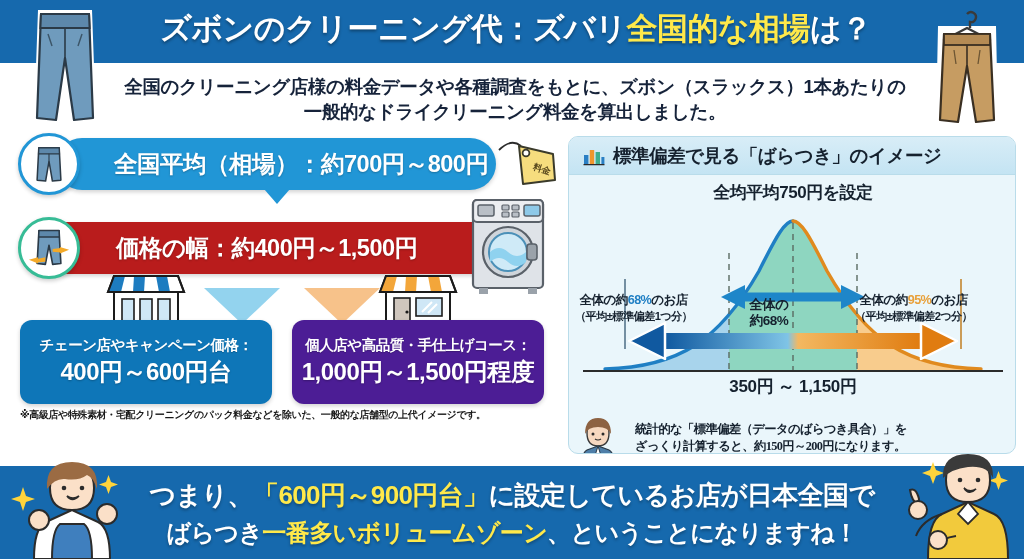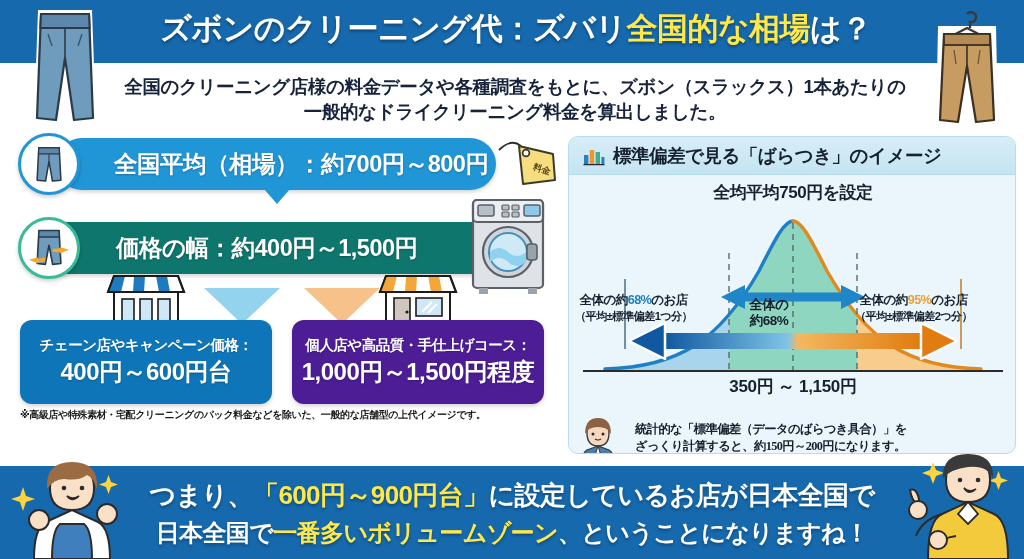--- a/index.html
+++ b/index.html
@@ -55,21 +55,21 @@
   }
 
   
   .pill {
     position: absolute; height: 52px;
     border-radius: 26px;
     display: flex; align-items: center;
     box-shadow: 0 2px 4px rgba(0,0,0,0.18);
   }
   .pill-blue  { left: 42px; top: 2px;  width: 440px; background: #2196d6; }
-  .pill-green { left: 42px; top: 86px; width: 440px; background: #0f766e; border-radius: 8px; }
+  .pill-green { left: 42px; top: 86px; width: 440px; background: #b91c1c; border-radius: 8px; }
   .pill-text {
     color: #ffffff; font-weight: bold; white-space: nowrap;
     padding-left: 58px; letter-spacing: -0.5px;
     text-shadow: 0 1px 2px rgba(0,0,0,0.25);
   }
   .pill-blue .pill-text  { font-size: 23.5px; }
   .pill-green .pill-text { font-size: 23.5px; padding-left: 60px; }
 
   .pill-icon {
     position: absolute; width: 62px; height: 62px;
@@ -486,16 +486,16 @@
     <path d="M84 62 L74 74 L84 84 L94 74 Z" fill="#ffffff" stroke="#2b2b2b" stroke-width="1.8"></path>
     <path d="M58 74 q-20 6 -26 22" fill="none" stroke="#2b2b2b" stroke-width="2"></path>
     <path d="M34 64 q-6 -2 -8 -14 q6 -3 9 9 Z" fill="#fbe0c8" stroke="#2b2b2b" stroke-width="2"></path>
     <circle cx="34" cy="70" r="9" fill="#fbe0c8" stroke="#2b2b2b" stroke-width="2"></circle>
     <path d="M72 96 q-14 2 -22 10" fill="none" stroke="#2b2b2b" stroke-width="2"></path>
     <circle cx="54" cy="100" r="9" fill="#fbe0c8" stroke="#2b2b2b" stroke-width="2"></circle>
   </svg>
 
   <div class="bottom-inner">
     <div class="bottom-line"><span>つまり、</span><span class="hl-y2">「600円～900円台」</span><span>に設定しているお店が日本全国で</span></div>
-    <div class="bottom-line two"><span>日本全国で</span><span class="hl-y2">一番多いボリュームゾーン</span><span>、ということになりますね！</span></div>
+    <div class="bottom-line two"><span>ばらつき</span><span class="hl-y2">一番多いボリュームゾーン</span><span>、ということになりますね！</span></div>
   </div>
 
 </div>
 
 </body></html>

